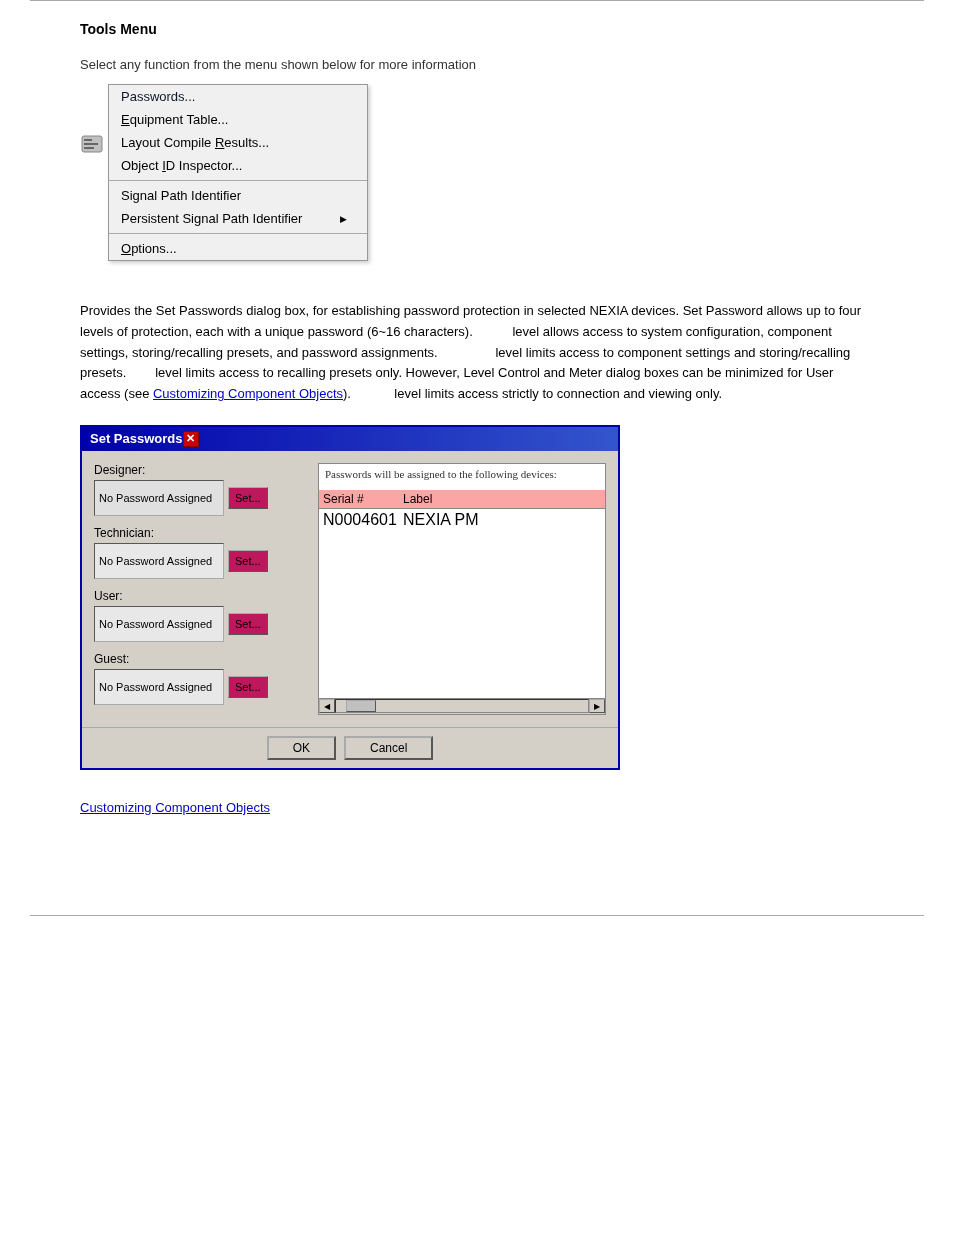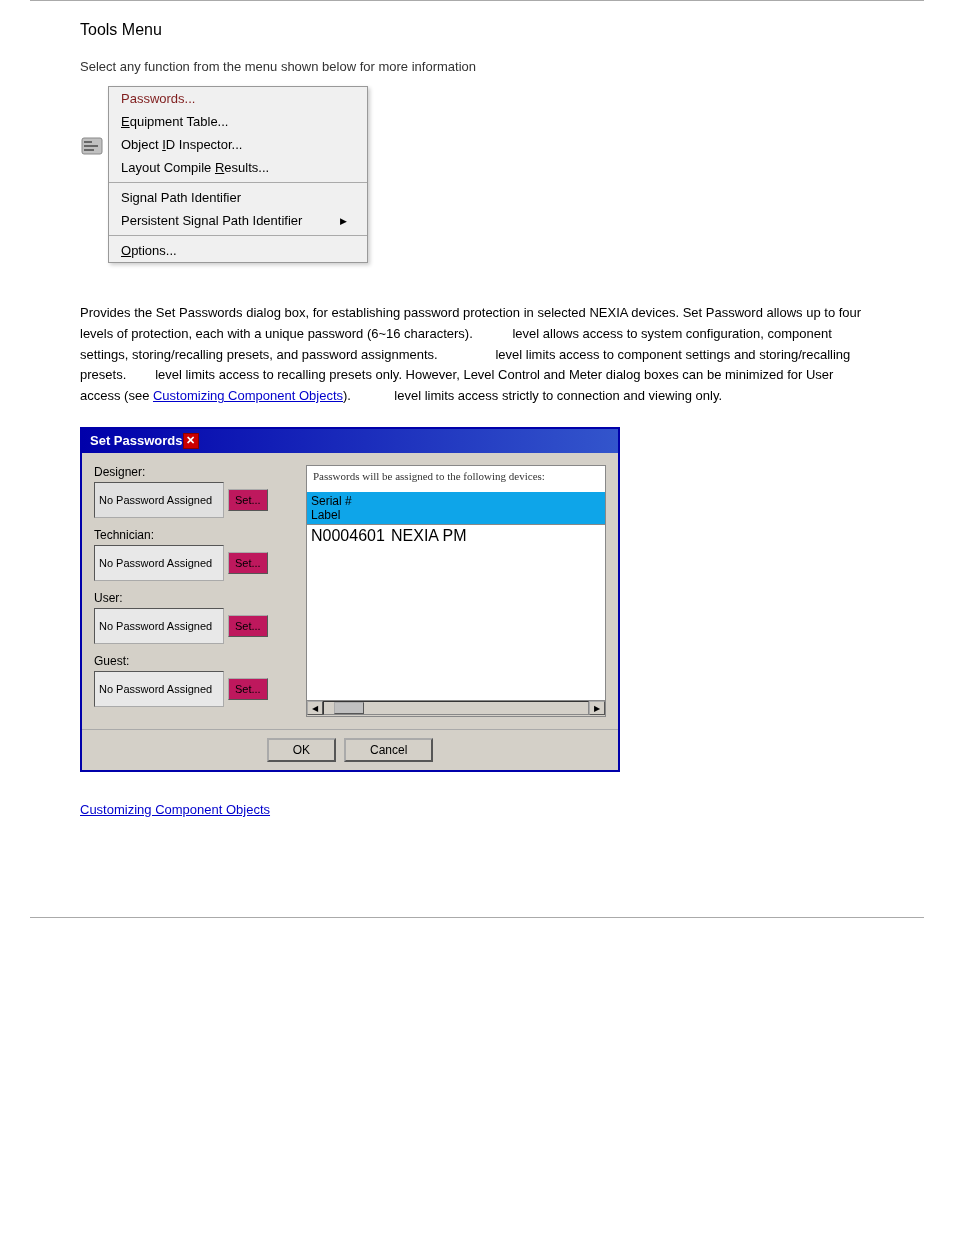--- a/index.html
+++ b/index.html
@@ -12,22 +12,22 @@
       color: #000;
     }
     .top-rule {
       border-top: 1px solid #aaa;
       margin: 0 30px;
     }
     .content {
       padding: 20px 80px 60px 80px;
     }
     .section-title {
-      font-weight: normal;
-      font-size: 16px;
+      font-weight: bold;
+      font-size: 14px;
       margin-bottom: 20px;
     }
     .intro-text {
       font-size: 13px;
       color: #333;
       margin-bottom: 12px;
     }
     
     .context-menu-wrapper {
       display: flex;
@@ -50,21 +50,21 @@
     .menu-item {
       padding: 4px 20px 4px 12px;
       font-size: 13px;
       color: #000;
       cursor: pointer;
       display: flex;
       align-items: center;
       justify-content: space-between;
     }
     .menu-item.disabled {
-      color: #7f1d1d;
+      color: #0f172a;
     }
     .menu-item.has-arrow::after {
       content: '▶';
       font-size: 9px;
       margin-left: 10px;
     }
     .menu-separator {
       border-top: 1px solid #aaa;
       margin: 3px 0;
     }
@@ -107,21 +107,21 @@
       font-size: 11px;
       display: flex;
       align-items: center;
       justify-content: center;
       cursor: pointer;
       font-weight: bold;
     }
     .dialog-body {
       padding: 12px;
       display: flex;
-      gap: 12px;
+      gap: 24px;
     }
     .dialog-left {
       flex: 0 0 200px;
     }
     .dialog-right {
       flex: 1;
       background: white;
       border: 1px solid #888;
     }
     .field-label {
@@ -146,27 +146,26 @@
     }
     .set-btn {
       border: 1px outset #aaa;
       background: #be185d;
       padding: 1px 6px;
       font-size: 11px;
       cursor: pointer;
       height: 22px;
     }
     .table-header {
-      background: #0ea5e9;
+      background: #fca5a5;
       border-bottom: 1px solid #888;
       display: flex;
       padding: 2px 4px;
       font-size: 12px;
       font-weight: normal;
-      flex-direction: column;
     }
     .table-header-cell {
       font-size: 12px;
     }
     .table-header-cell:first-child {
       width: 80px;
     }
     .table-row {
       display: flex;
       padding: 2px 4px;
@@ -265,24 +264,24 @@
       </svg>
     </div>
     <div class="context-menu">
       <div class="menu-item disabled">
         <span>Passwords...</span>
       </div>
       <div class="menu-item">
         <span><span class="underline">E</span>quipment Table...</span>
       </div>
       <div class="menu-item">
+        <span>Layout Compile <span class="underline">R</span>esults...</span>
+      </div>
+      <div class="menu-item">
         <span>Object <span class="underline">I</span>D Inspector...</span>
-      </div>
-      <div class="menu-item">
-        <span>Layout Compile <span class="underline">R</span>esults...</span>
       </div>
       <div class="menu-separator"></div>
       <div class="menu-item">
         <span>Signal Path Identifier</span>
       </div>
       <div class="menu-item has-arrow">
         <span>Persistent Signal Path Identifier</span>
       </div>
       <div class="menu-separator"></div>
       <div class="menu-item">

